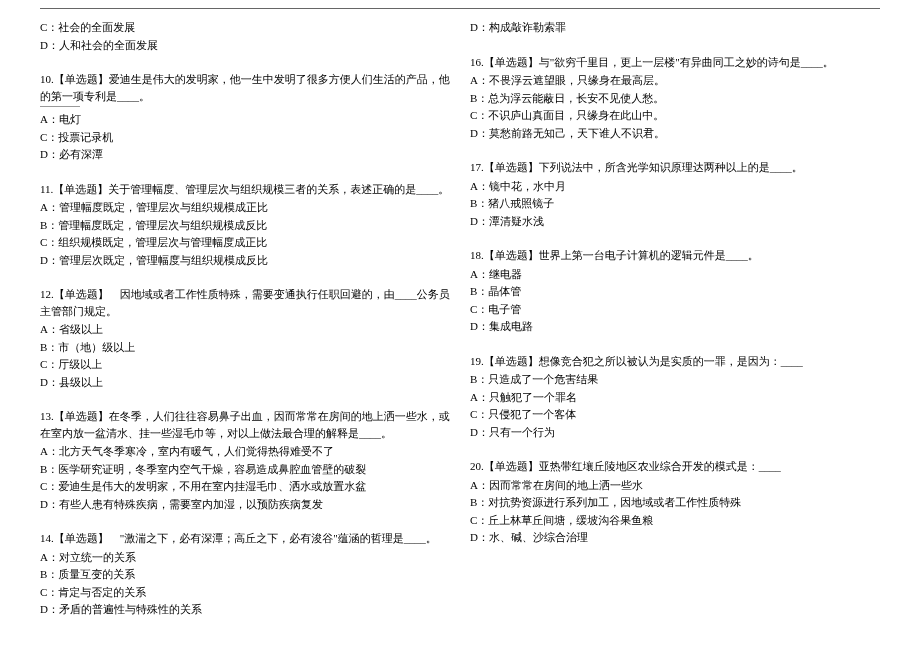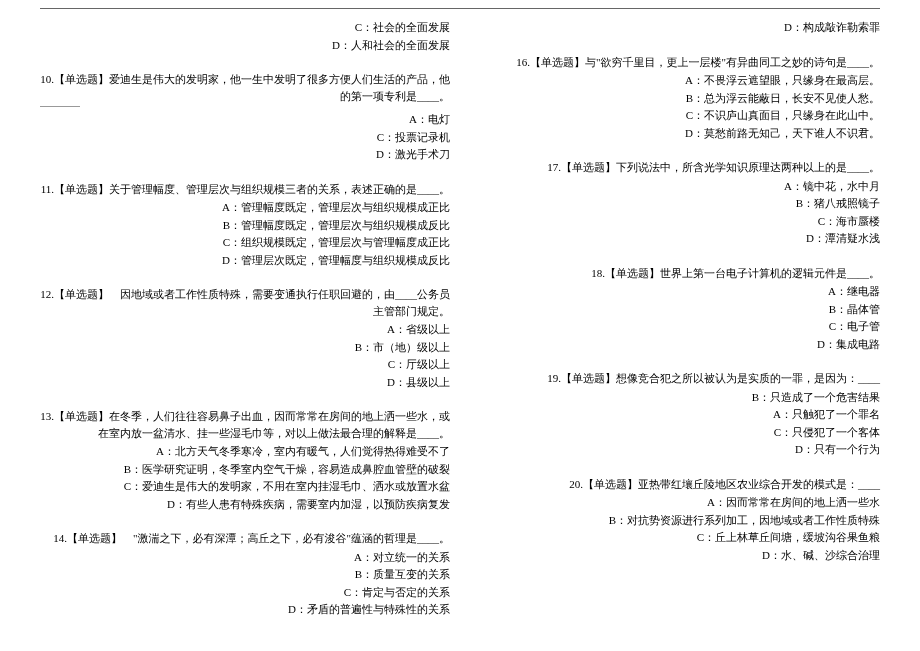--- a/index.html
+++ b/index.html
@@ -21,21 +21,20 @@
     .columns {
       display: flex;
       gap: 20px;
     }
     .col {
       flex: 1;
       min-width: 0;
     }
     .question {
       margin-bottom: 18px;
-      text-align: right;
     }
     .question .stem {
       margin-bottom: 2px;
     }
     .question .opt {
       margin-bottom: 1px;
     }
     .sep {
       border-top: 1px solid #999;
       margin: 2px 0 4px 0;
@@ -54,21 +53,21 @@
     <div class="question">
       <div class="opt">C：社会的全面发展</div>
       <div class="opt">D：人和社会的全面发展</div>
     </div>
 
     <div class="question">
       <div class="stem">10.【单选题】爱迪生是伟大的发明家，他一生中发明了很多方便人们生活的产品，他的第一项专利是____。</div>
       <div class="sep"></div>
       <div class="opt">A：电灯</div>
       <div class="opt">C：投票记录机</div>
-      <div class="opt">D：激光手术刀</div>
+      <div class="opt">D：必有深潭</div>
     </div>
 
     <div class="question">
       <div class="stem">11.【单选题】关于管理幅度、管理层次与组织规模三者的关系，表述正确的是____。</div>
       <div class="opt">A：管理幅度既定，管理层次与组织规模成正比</div>
       <div class="opt">B：管理幅度既定，管理层次与组织规模成反比</div>
       <div class="opt">C：组织规模既定，管理层次与管理幅度成正比</div>
       <div class="opt">D：管理层次既定，管理幅度与组织规模成反比</div>
     </div>
 
@@ -109,21 +108,20 @@
       <div class="opt">A：不畏浮云遮望眼，只缘身在最高层。</div>
       <div class="opt">B：总为浮云能蔽日，长安不见使人愁。</div>
       <div class="opt">C：不识庐山真面目，只缘身在此山中。</div>
       <div class="opt">D：莫愁前路无知己，天下谁人不识君。</div>
     </div>
 
     <div class="question">
       <div class="stem">17.【单选题】下列说法中，所含光学知识原理达两种以上的是____。</div>
       <div class="opt">A：镜中花，水中月</div>
       <div class="opt">B：猪八戒照镜子</div>
-      <div class="opt">C：海市蜃楼</div>
       <div class="opt">D：潭清疑水浅</div>
     </div>
 
     <div class="question">
       <div class="stem">18.【单选题】世界上第一台电子计算机的逻辑元件是____。</div>
       <div class="opt">A：继电器</div>
       <div class="opt">B：晶体管</div>
       <div class="opt">C：电子管</div>
       <div class="opt">D：集成电路</div>
     </div>

